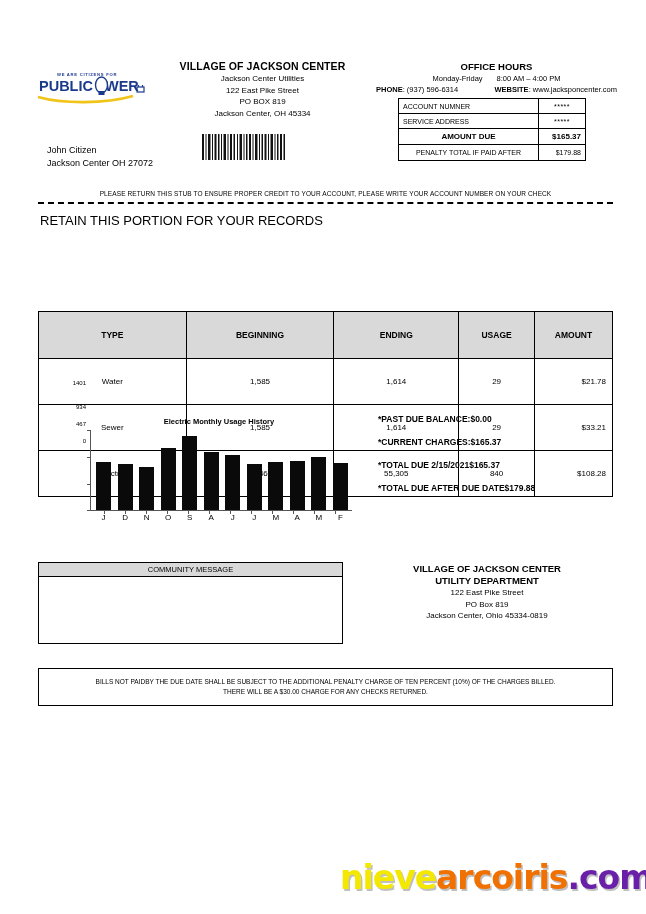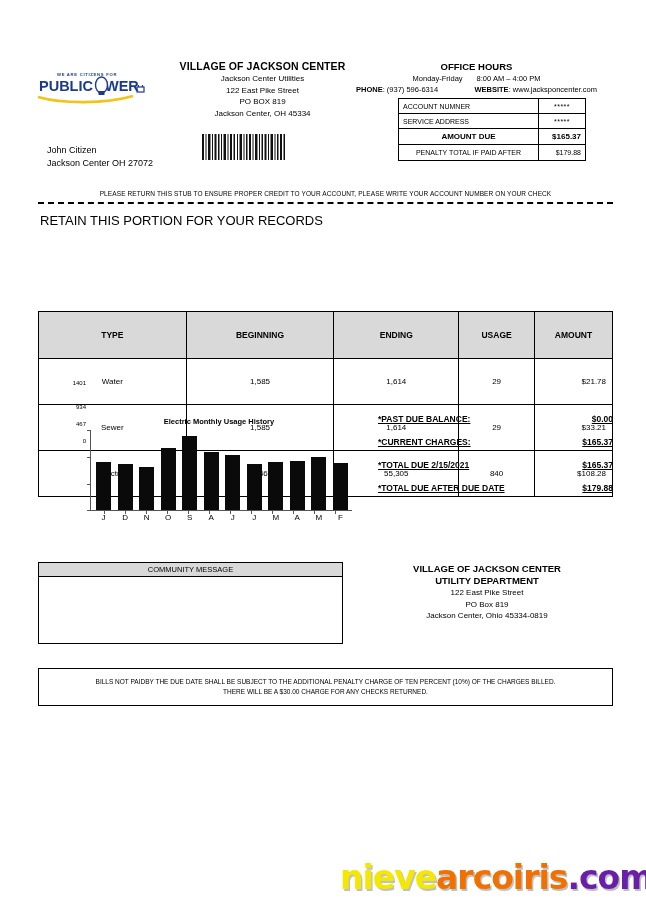--- a/index.html
+++ b/index.html
@@ -37,21 +37,21 @@
   .util-line { font-size: 8px; line-height: 11.5px; }
 
   .barcode-wrap {
     position: absolute; left: 201px; top: 106px;
     width: 86px; height: 26px;
   }
   .barcode { width: 86px; height: 26px; display: block; }
 
   
   .office {
-    position: absolute; left: 354px; top: 33px; width: 245px;
+    position: absolute; left: 374px; top: 33px; width: 245px;
     text-align: center;
   }
   .office-title { font-size: 9.5px; font-weight: bold; }
   .office-hours-row {
     font-size: 7.5px; margin-top: 2px;
     display: flex; justify-content: center; gap: 14px;
   }
   .office-contact {
     font-size: 7.5px; margin-top: 2px;
     display: flex; justify-content: space-between;
@@ -182,23 +182,22 @@
     position: absolute; left: 52px; top: 131px; width: 262px; height: 3px;
   }
   .xtick { position: absolute; top: 0; width: 1px; height: 3px; background: #555; }
 
   
   .summary {
     position: absolute; left: 378px; top: 414px; width: 235px;
     font-size: 8.5px; font-weight: bold;
   }
   .sum-row {
-    display: flex; justify-content: space-between;
+    display: flex; 
     margin-bottom: 13px;
-    text-decoration: underline;
   }
   .sum-lbl { text-align: left; }
   .sum-val { text-align: right; }
 
   
   .comm-box {
     position: absolute; left: 38px; top: 562px; width: 305px; height: 82px;
     border: 1px solid #000;
   }
   .comm-hdr {

